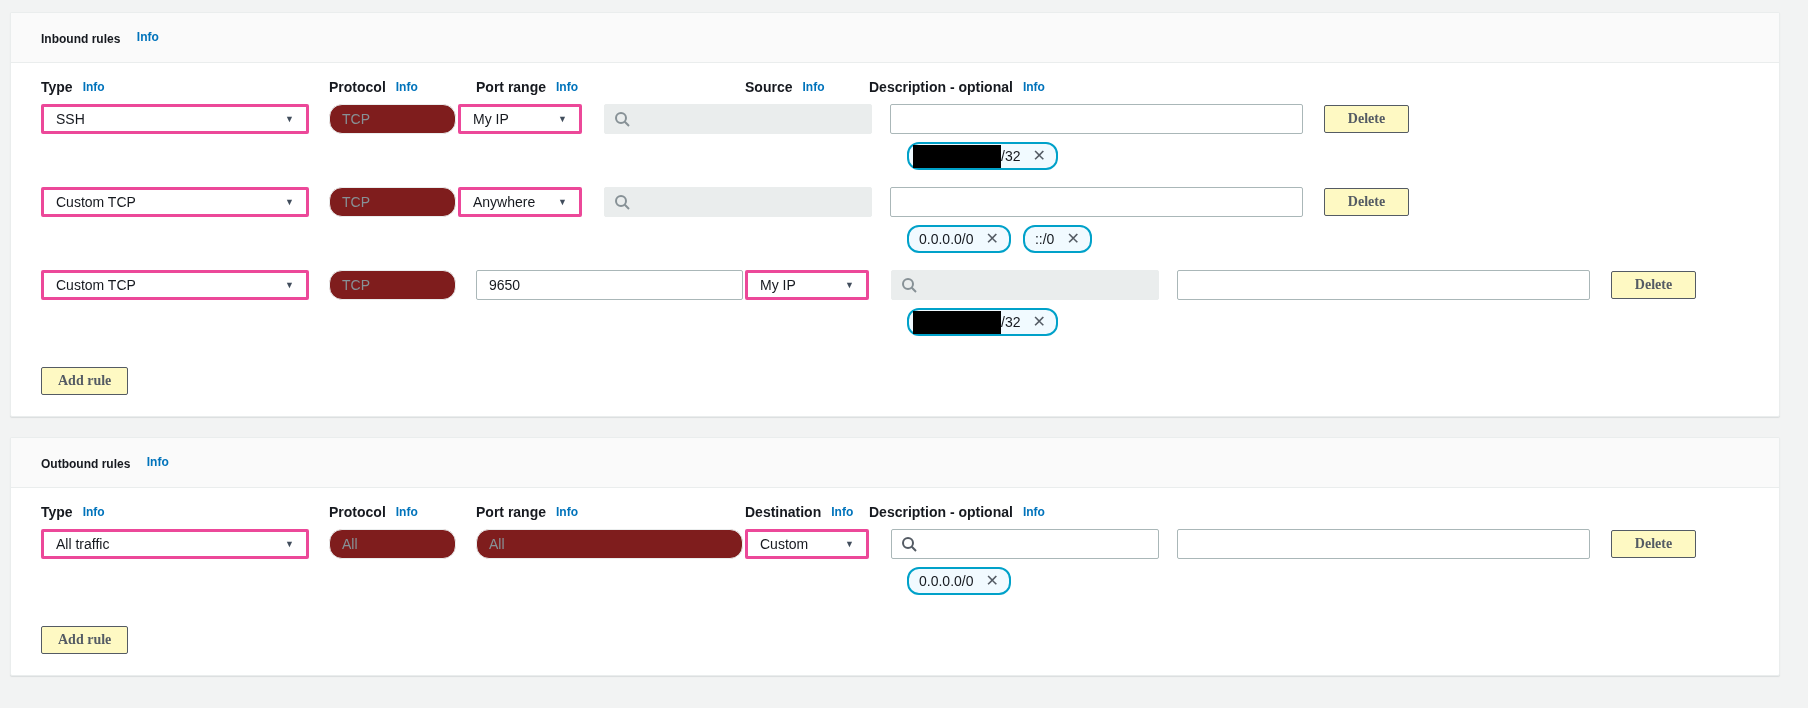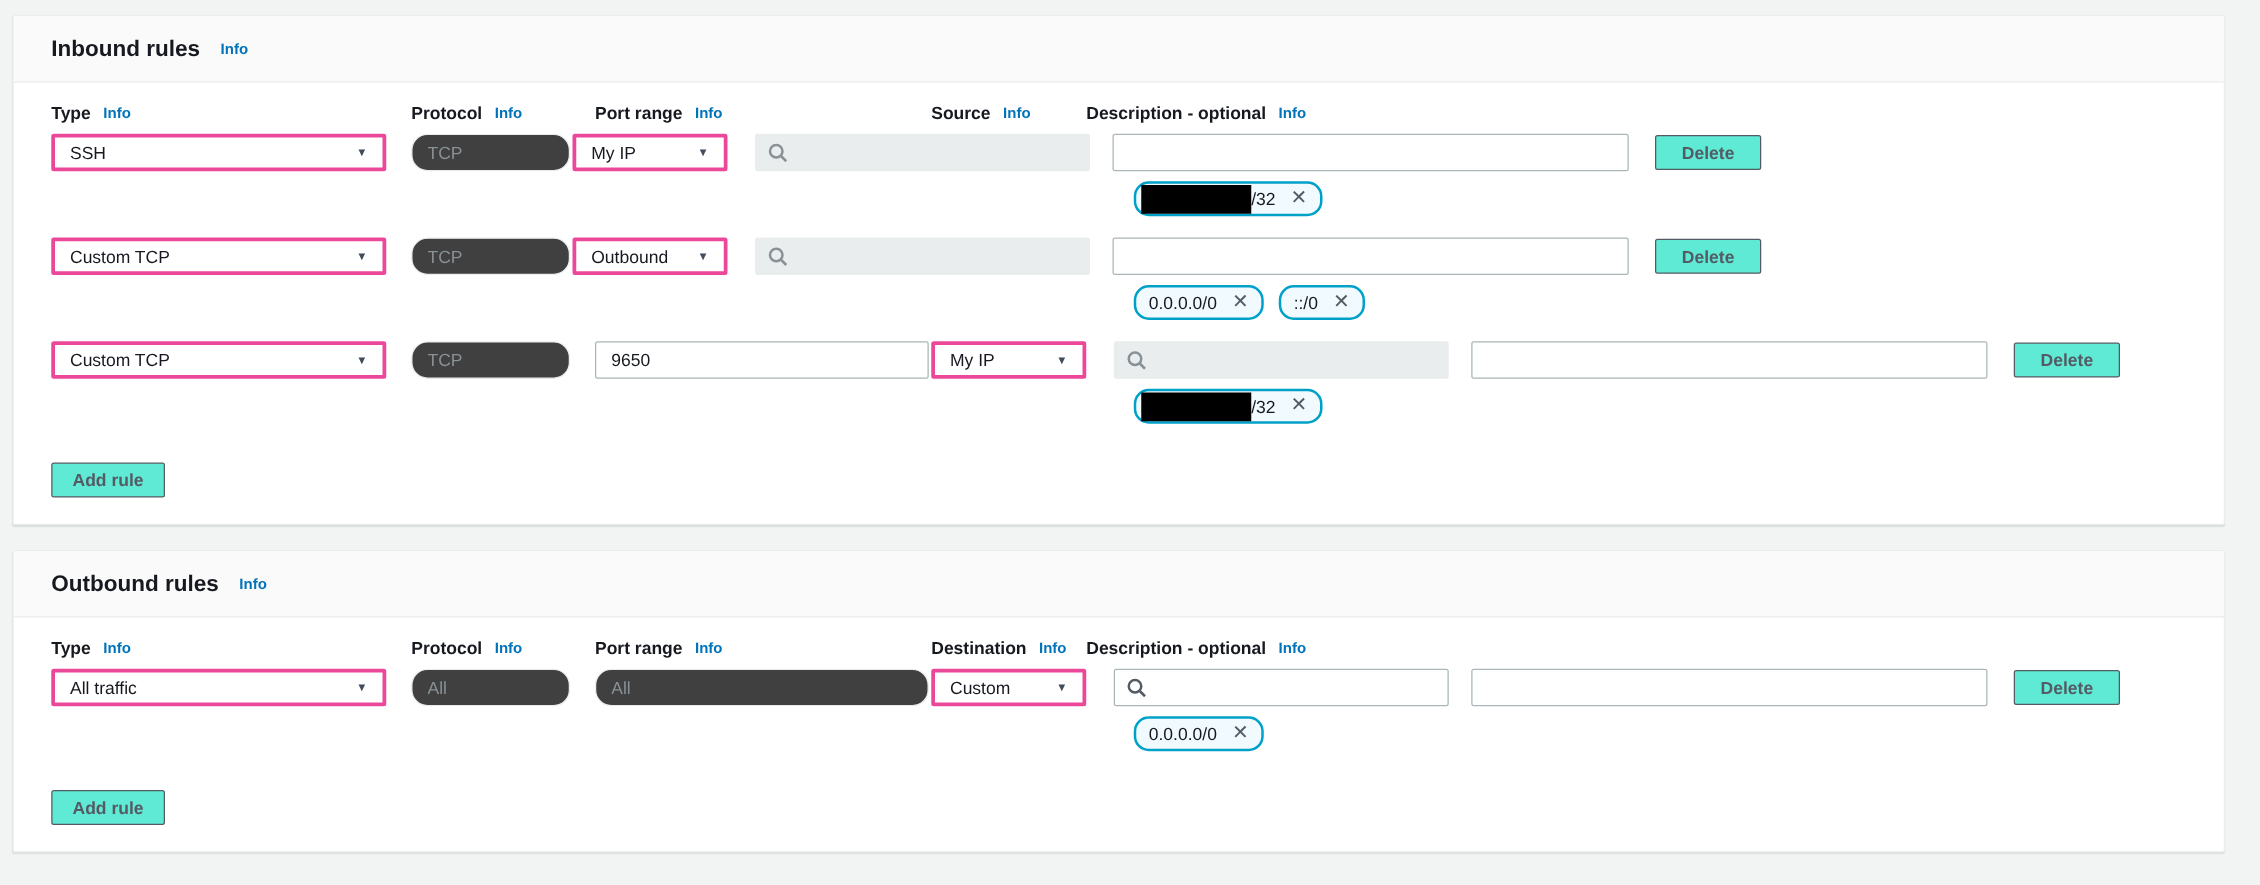--- a/index.html
+++ b/index.html
@@ -18,21 +18,21 @@
     border-radius:2px;
     box-shadow:0 1px 1px 0 rgba(0,28,36,0.10);
     margin-bottom:20px;
   }
   .card-header {
     background:#fafafa;
     border-bottom:1px solid #eaeded;
     padding:16px 30px 15px 30px;
   }
   .card-title {
-    font-size:18px;
+    font-size:12px;
     font-weight:700;
     color:#16191f;
     display:inline-block;
   }
   .info-link {
     color:#0073bb;
     font-size:12px;
     font-weight:700;
     margin-left:12px;
     text-decoration:none;
@@ -77,21 +77,21 @@
     border:1px solid #aab7b8;
     border-radius:2px;
     background:#fff;
     font-size:14px;
     color:#16191f;
     padding:0 12px;
     font-family:"Liberation Sans", sans-serif;
     outline:none;
   }
   .field:disabled, .field.disabled {
-    background:#404040;
+    background:#7f1d1d;
     border-color:#eaeded;
     color:#879196;
     border-radius:13px;
   }
 
   .searchbox {
     height:30px;
     width:100%;
     display:flex;
     align-items:center;
@@ -132,29 +132,29 @@
     font-weight:400;
     margin-left:12px;
     cursor:pointer;
     line-height:1;
     padding:0;
     font-family:"Liberation Sans", sans-serif;
   }
 
   .btn {
     height:28px;
-    background:#5eead4;
+    background:#fef9c3;
     border:1px solid #545b64;
     border-radius:2px;
     color:#545b64;
     font-size:14px;
     font-weight:700;
     padding:0 16px;
     cursor:pointer;
-    font-family:Liberation Sans, sans-serif;
+    font-family:Liberation Serif, serif;
     white-space:nowrap;
   }
   .delete-btn { margin-top:1px; width:85px; padding:0; }
   .add-rule-btn { margin-top:14px; }
 </style>
 </head>
 <body>
 
 <section class="card">
   <div class="card-header">
@@ -224,21 +224,21 @@
       <div class="cols">
         <div class="col-type">
             <div class="select">
               <span>Custom TCP</span>
               <span class="caret">▼</span>
             </div>
           </div>
         <div class="col-proto"><input class="field" disabled="" value="TCP" style=""></div>
         <div class="col-src">
             <div class="select">
-              <span>Outbound</span>
+              <span>Anywhere</span>
               <span class="caret">▼</span>
             </div>
           </div>
         <div class="col-search">
           <div class="searchbox disabled">
             <svg width="16" height="16" viewBox="0 0 16 16" fill="none" stroke="currentColor" stroke-width="2">
                 <circle cx="7" cy="7" r="5"></circle>
                 <line x1="10.8" y1="10.8" x2="15" y2="15"></line>
               </svg>
           </div>

